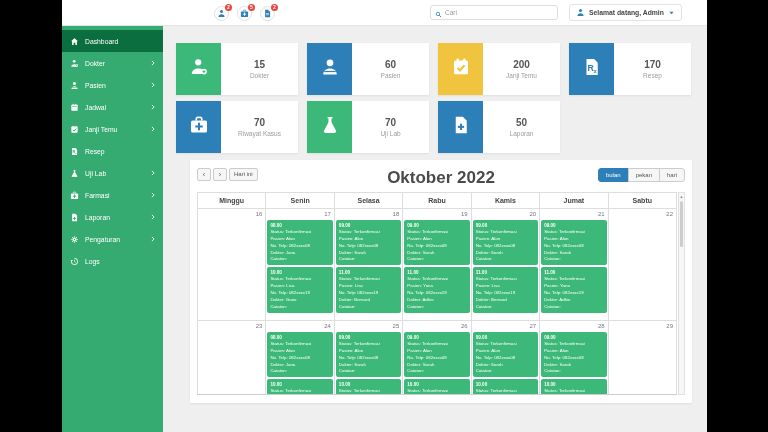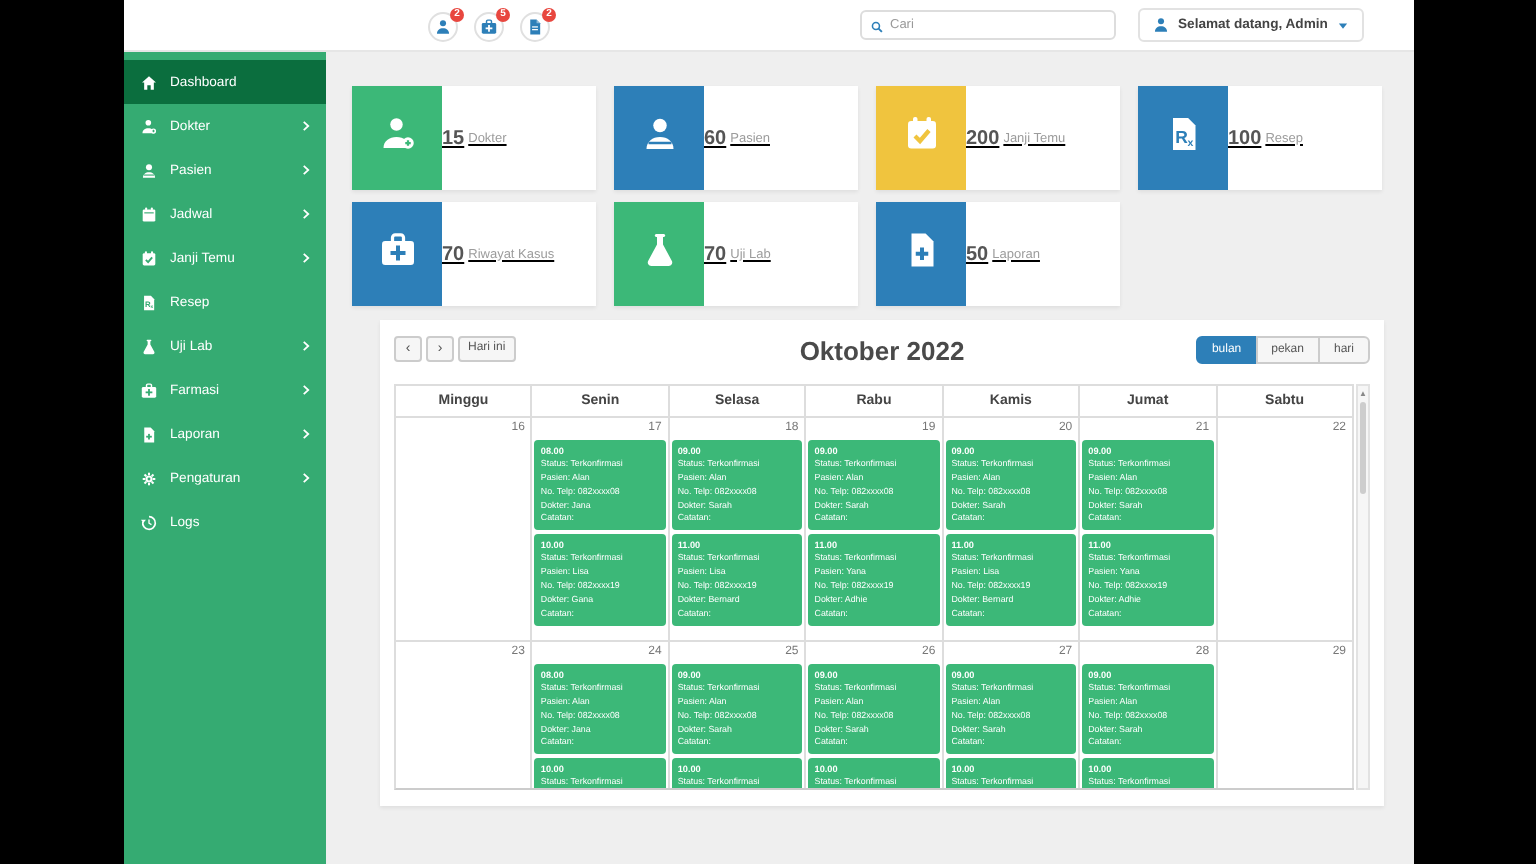--- a/index.html
+++ b/index.html
@@ -40,31 +40,31 @@
   .side-chev { position:absolute; right:7px; top:8px; }
   .side-chev svg { width:6px; height:6px; display:block; }
 
   
   .main { position:absolute; left:101px; top:26px; right:0; bottom:0; }
   #statsArea { position:absolute; left:13px; top:17px; display:flex; flex-direction:column; gap:6px; }
   .stat-row { display:flex; gap:9px; }
   .stat-card { width:122px; height:52px; background:#fff; display:flex; box-shadow:0 1px 2px rgba(0,0,0,0.07); }
   .stat-icon { width:45px; height:52px; display:flex; align-items:center; justify-content:center; color:#fff; }
   .stat-icon svg { width:20px; height:20px; }
-  .stat-text { flex:1; display:flex; align-items:center; gap:2px;text-decoration:underline; }
+  .stat-text { flex:1; display:flex; flex-direction:column; align-items:center; justify-content:center; gap:2px; }
   .stat-value { font-size:10px; font-weight:bold; color:#555; }
   .stat-label { font-size:6.5px; color:#9c9c9c; }
 
   
   .calendar { position:absolute; left:27px; top:134px; width:502px; height:243px; background:#fff; box-shadow:0 1px 2px rgba(0,0,0,0.07); padding:6px 7px; overflow:hidden; }
   .cal-toolbar { position:relative; height:24px; }
   .nav-group { position:absolute; left:0; top:2px; display:flex; gap:2px; }
   .tb-btn { height:13px; min-width:14px; padding:0 4px; background:#f6f6f6; border:1px solid #ccc; border-radius:2px; font-size:7px; color:#555; cursor:pointer; font-family:"Liberation Sans",sans-serif; line-height:11px; }
   .tb-btn.today { font-size:6px; }
-  .cal-title { position:absolute; left:0; right:0; top:2px; text-align:center; font-size:13px; font-weight:bold; color:#4a4a4a; }
+  .cal-title { position:absolute; left:0; right:0; top:2px; text-align:center; font-size:17px; font-weight:bold; color:#4a4a4a; }
   .view-group { position:absolute; right:0; top:2px; display:flex; }
   .view-btn { font-size:6px; padding:3px 7px; background:#f6f6f6; border:1px solid #ccc; color:#555; cursor:pointer; margin-left:-1px; font-family:"Liberation Sans",sans-serif; }
   .view-btn:first-child { border-radius:3px 0 0 3px; margin-left:0; }
   .view-btn:last-child { border-radius:0 3px 3px 0; }
   .view-btn.active { background:#2d7fb8; border-color:#2d7fb8; color:#fff; }
 
   .cal-body { position:absolute; left:7px; right:7px; top:32px; bottom:8px; }
   .cal-grid { position:absolute; left:0; right:8px; top:0; bottom:0; overflow:hidden; border-left:1px solid #ddd; border-top:1px solid #ddd; border-bottom:1px solid #ccc; }
   .cal-head-row { display:grid; grid-template-columns:repeat(7,1fr); }
   .cal-day-head { height:16px; line-height:16px; text-align:center; font-size:7px; font-weight:bold; color:#444; border-right:1px solid #ddd; border-bottom:1px solid #ddd; background:#fff; }
@@ -356,21 +356,21 @@
           <div class="stat-card">
             <div class="stat-icon" style="background:#2d7fb8;--icon-bg:#2d7fb8">
               <span><svg viewBox="0 0 16 16" fill="currentColor">
                   <path d="M3.6 1.6 h6 l3 3 V14.4 H3.6 Z"></path>
                   <path d="M9.6 1.6 l3 3 h-3 Z" fill="#fff" opacity="0.45"></path>
                   <text x="7" y="11.4" text-anchor="middle" font-size="7" font-weight="bold" fill="var(--icon-bg,#2d7fb8)" font-family="Liberation Sans,sans-serif">R</text>
                   <text x="10.6" y="12.8" text-anchor="middle" font-size="4.2" font-weight="bold" fill="var(--icon-bg,#2d7fb8)" font-family="Liberation Sans,sans-serif">x</text>
                 </svg></span>
             </div>
             <div class="stat-text">
-              <div class="stat-value">100</div>
+              <div class="stat-value">170</div>
               <div class="stat-label">Resep</div>
             </div>
           </div>
         </div>
         <div class="stat-row">
           <div class="stat-card">
             <div class="stat-icon" style="background:#2d7fb8;--icon-bg:#2d7fb8">
               <span><svg viewBox="0 0 16 16" fill="currentColor">
                   <rect x="1.6" y="4.4" width="12.8" height="9.6" rx="1.3"></rect>
                   <path d="M5.8 4.4 V3 a1.1 1.1 0 0 1 1.1-1.1 h2.2 A1.1 1.1 0 0 1 10.2 3 v1.4" fill="none" stroke="currentColor" stroke-width="1.3"></path>

